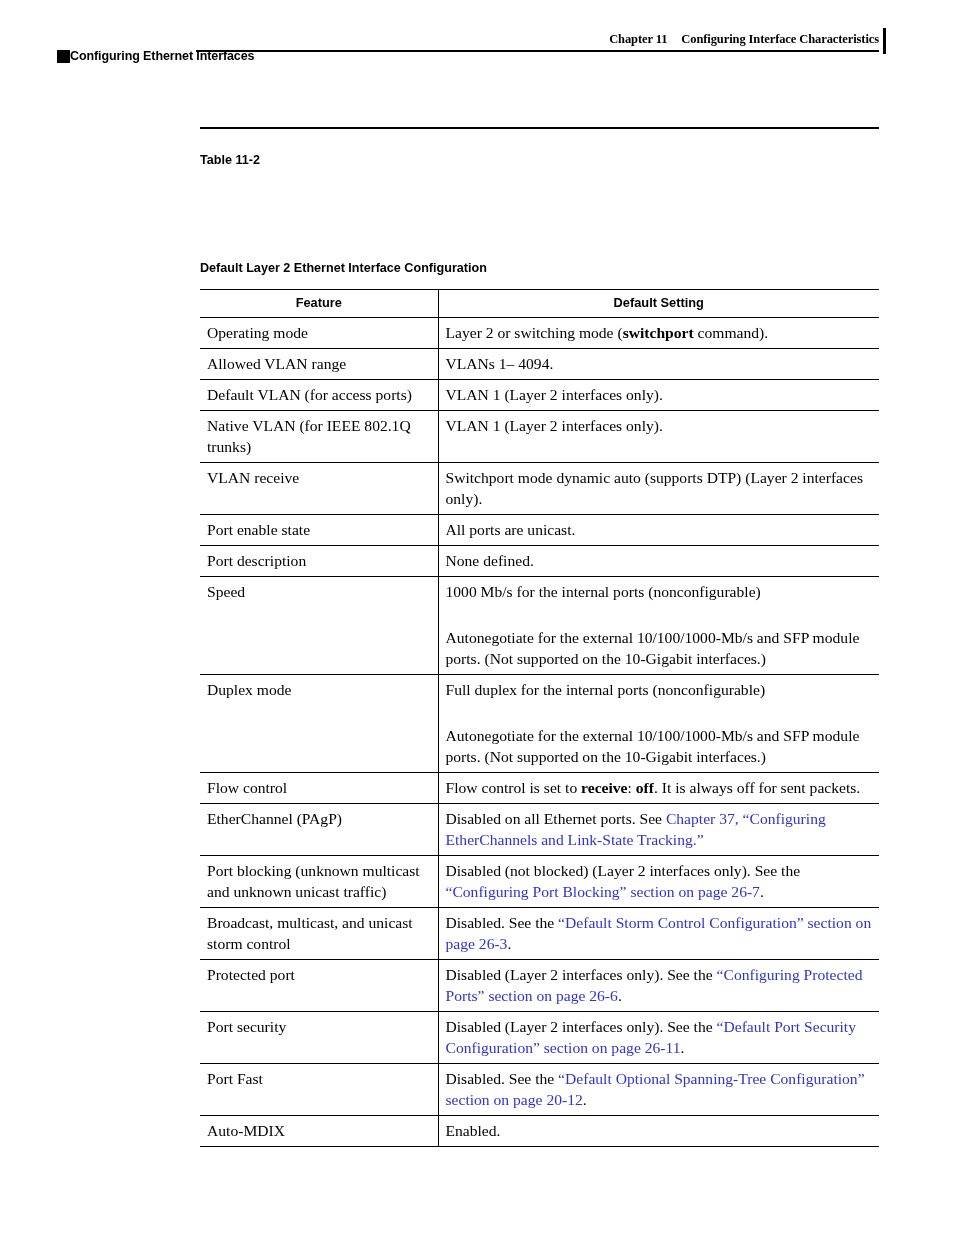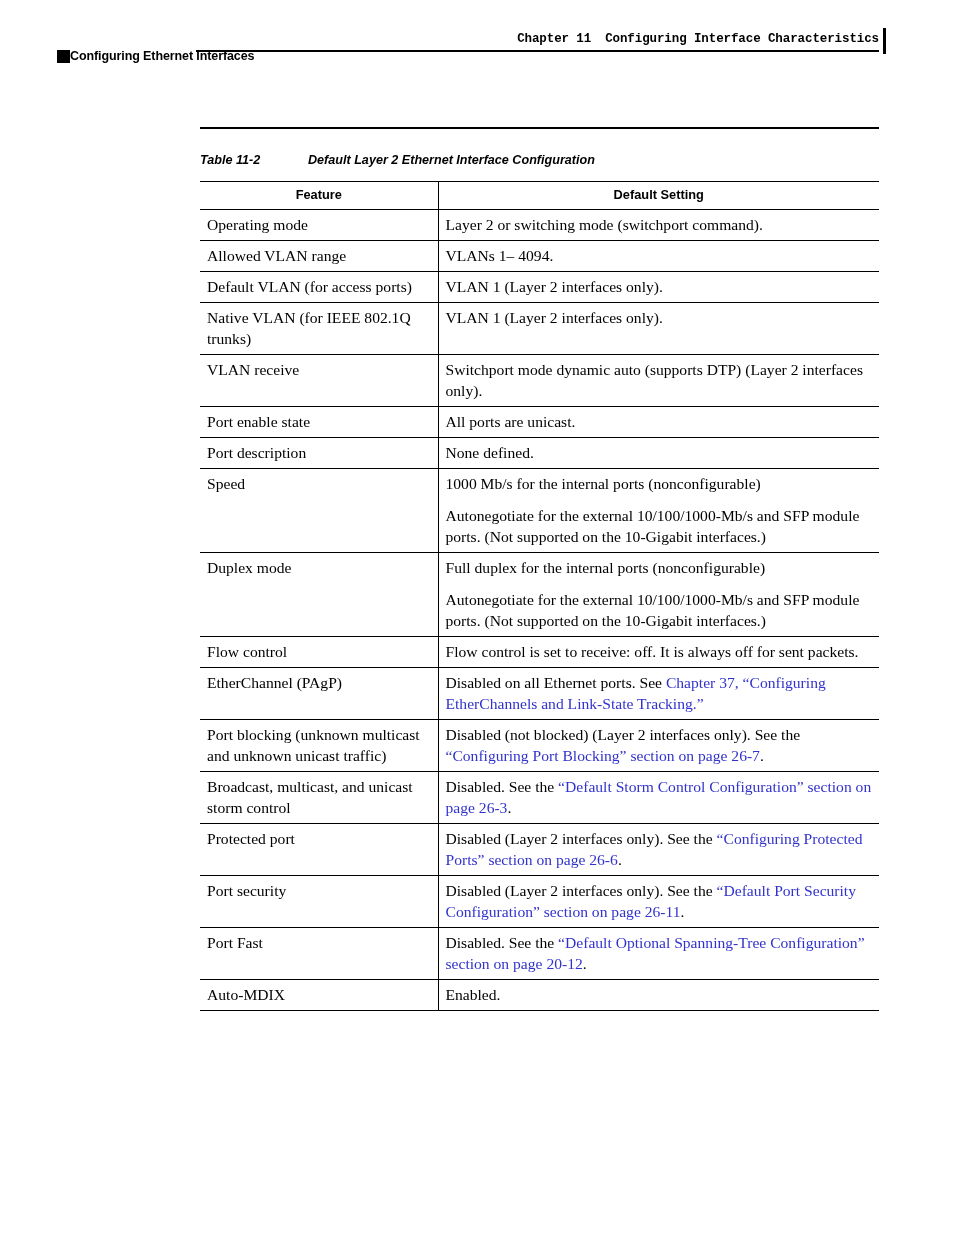--- a/index.html
+++ b/index.html
@@ -21,21 +21,21 @@
     position: absolute;
     left: 0;
     top: 0;
     width: 954px;
     height: 80px;
   }
   .hdr-right {
     position: absolute;
     right: 75px;
     top: 32px;
-    font-family: Liberation Mono, monospace;
+    font-family: Liberation Serif, serif;
     font-weight: bold;
     font-size: 12.5px;
     letter-spacing: -0.1px;
     white-space: nowrap;
   }
   .hdr-chapter-num { margin-right: 14px; }
   .hdr-rule {
     position: absolute;
     left: 196px;
     right: 75px;
@@ -87,25 +87,25 @@
   .para-rule {
     margin-top: 9px;
     height: 1.6px;
     background: #000;
     width: 679px;
   }
 
   .table-caption {
     margin-top: 24px;
     font-family: "Liberation Sans", sans-serif;
-    font-style: italic;
     font-weight: bold;
     font-size: 12.6px;
     display: flex;
     white-space: nowrap;
+    flex-direction: column;
   }
   .caption-num { width: 108px; flex: 0 0 108px; }
 
   
   table.cfg {
     margin-top: 14px;
     width: 679px;
     border-collapse: collapse;
     table-layout: fixed;
   }
@@ -133,24 +133,24 @@
     border-bottom: 1.3px solid #000;
     vertical-align: top;
   }
   table.cfg tbody td.col2 {
     border-left: 1.3px solid #000;
   }
   table.cfg tbody tr:last-child td {
     border-bottom: 1.7px solid #000;
   }
   td.col2 p { margin: 0; }
-  td.col2 p + p { margin-top: 11px; }
+  td.col2 p + p { margin-top: 25px; }
 
   .lnk { color: #3232cd; }
-  .bd { font-weight: normal; }
+  .bd { font-weight: bold; }
 
   
   .page-footer {
     position: absolute;
     left: 0;
     bottom: 0;
     width: 954px;
     height: 90px;
   }
 </style>

